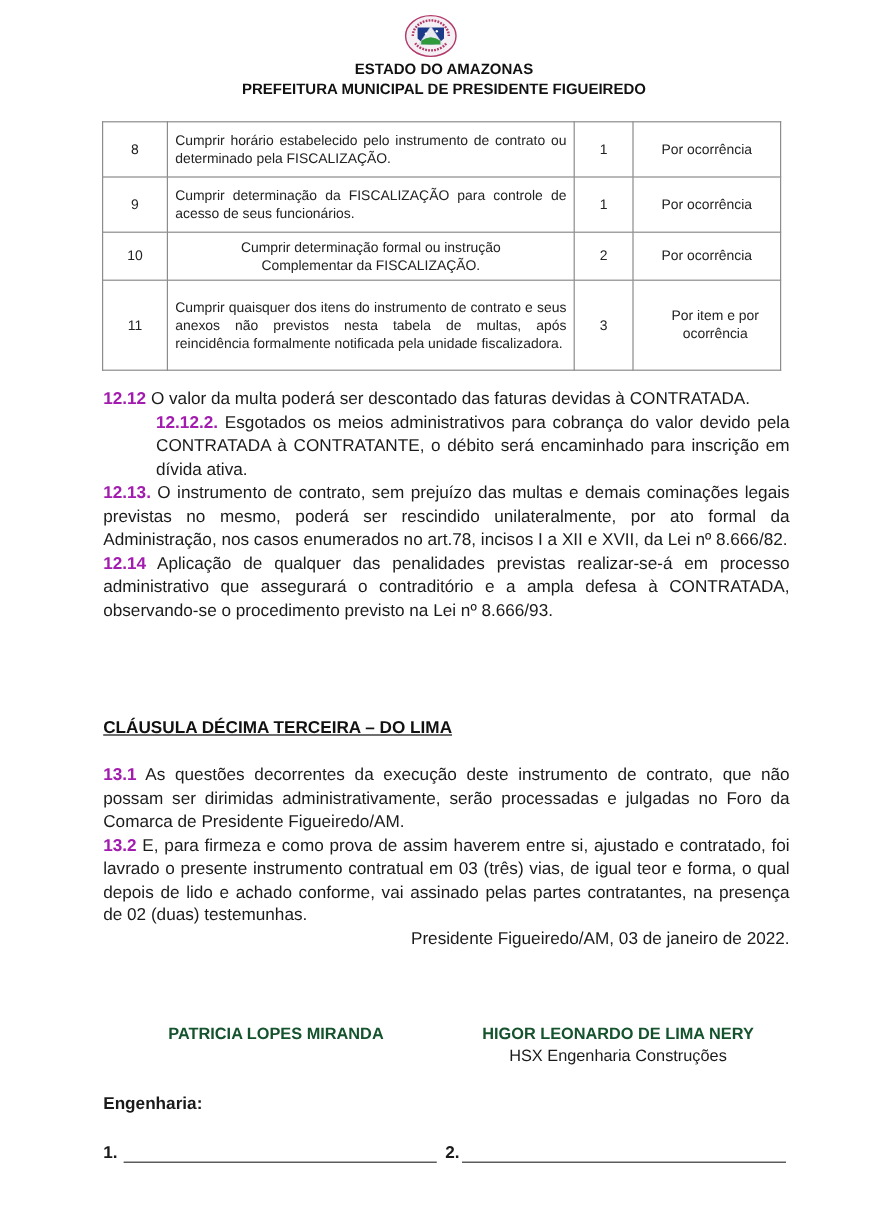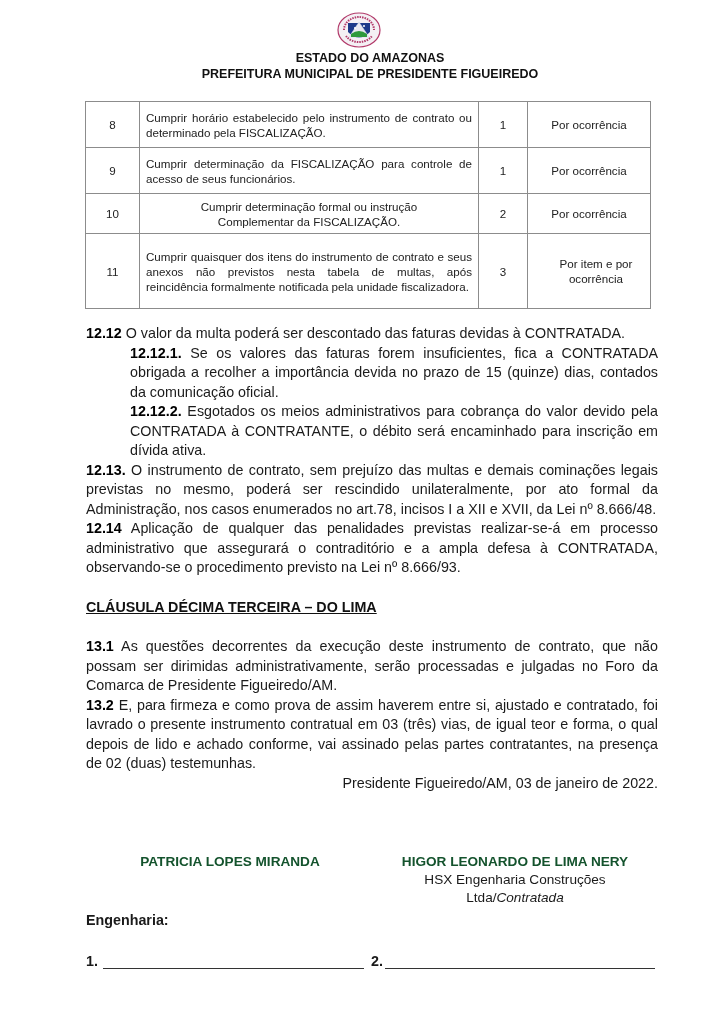--- a/index.html
+++ b/index.html
@@ -18,21 +18,21 @@
   td.grau { width: 36px; text-align: center; }
   td.inc { text-align: center; }
   tr.r8 td { height: 45px; }
   tr.r9 td { height: 45px; }
   tr.r10 td { height: 39px; }
   tr.r11 td { height: 74px; }
   .inc11 { padding-left: 20px !important; }
 
   .body { position: absolute; left: 86px; width: 572px; font-size: 14.3px; line-height: 19.5px; color: #1b1b1b; }
   .body p { margin: 0; text-align: justify; }
-  .body b { color: #000000; }
+  .body b { color: #a21caf; }
   .ind { padding-left: 44px; }
   .clause { position: absolute; left: 86px; top: 599px; font-size: 14.3px; font-weight: bold; text-decoration: underline; color: #111; }
   .date { position: absolute; right: 66px; top: 775px; font-size: 14.3px; }
 
   .sig { position: absolute; text-align: center; font-size: 13.6px; line-height: 18px; }
   .sig .name { font-weight: bold; color: #14532d; }
   .sig1 { left: 100px; width: 260px; top: 853px; }
   .sig2 { left: 370px; width: 290px; top: 853px; }
   .it { font-style: italic; }
   .wit { position: absolute; left: 86px; top: 912px; font-size: 14.3px; font-weight: bold; }
@@ -89,43 +89,41 @@
     <td class="inc inc11">
       <div>Por item e por</div>
       <div>ocorrência</div>
     </td>
   </tr>
 </tbody>
   </table>
 
 <div class="body" style="top:324px;">
   <p><b>12.12</b><span> O valor da multa poderá ser descontado das faturas devidas à CONTRATADA.</span></p>
-  <p class="ind"><b>12.12.1.</b><span> Se os valores das faturas forem insuficientes, fica a CONTRATADA obrigada a recolher a importância devida no prazo de 15 (quinze) dias, contados da comunicação oficial.</span></p>
   <p class="ind"><b>12.12.2.</b><span> Esgotados os meios administrativos para cobrança do valor devido pela CONTRATADA à CONTRATANTE, o débito será encaminhado para inscrição em dívida ativa.</span></p>
-  <p><b>12.13.</b><span> O instrumento de contrato, sem prejuízo das multas e demais cominações legais previstas no mesmo, poderá ser rescindido unilateralmente, por ato formal da Administração, nos casos enumerados no art.78, incisos I a XII e XVII, da Lei nº 8.666/48.</span></p>
+  <p><b>12.13.</b><span> O instrumento de contrato, sem prejuízo das multas e demais cominações legais previstas no mesmo, poderá ser rescindido unilateralmente, por ato formal da Administração, nos casos enumerados no art.78, incisos I a XII e XVII, da Lei nº 8.666/82.</span></p>
   <p><b>12.14</b><span> Aplicação de qualquer das penalidades previstas realizar-se-á em processo administrativo que assegurará o contraditório e a ampla defesa à CONTRATADA, observando-se o procedimento previsto na Lei nº 8.666/93.</span></p>
 </div>
 
 <div class="clause">CLÁUSULA DÉCIMA TERCEIRA – DO LIMA</div>
 
 <div class="body" style="top:637px;">
   <p><b>13.1</b><span> As questões decorrentes da execução deste instrumento de contrato, que não possam ser dirimidas administrativamente, serão processadas e julgadas no Foro da Comarca de Presidente Figueiredo/AM.</span></p>
   <p><b>13.2</b><span> E, para firmeza e como prova de assim haverem entre si, ajustado e contratado, foi lavrado o presente instrumento contratual em 03 (três) vias, de igual teor e forma, o qual depois de lido e achado conforme, vai assinado pelas partes contratantes, na presença de 02 (duas) testemunhas.</span></p>
 </div>
 
 <div class="date">Presidente Figueiredo/AM, 03 de janeiro de 2022.</div>
 
 <div class="sig sig1">
   <div class="name">PATRICIA LOPES MIRANDA</div>
 </div>
 
 <div class="sig sig2">
   <div class="name">HIGOR LEONARDO DE LIMA NERY</div>
   <div>HSX Engenharia Construções</div>
-  <div><span>Ltda/</span><span class="it">Contratada</span></div>
 </div>
 
 <div class="wit">Engenharia:</div>
 
 <div class="line-row">
   <span class="w1-label">1.</span>
   <span class="w1-line"></span>
   <span class="w2-label">2.</span>
   <span class="w2-line"></span>
 </div>

